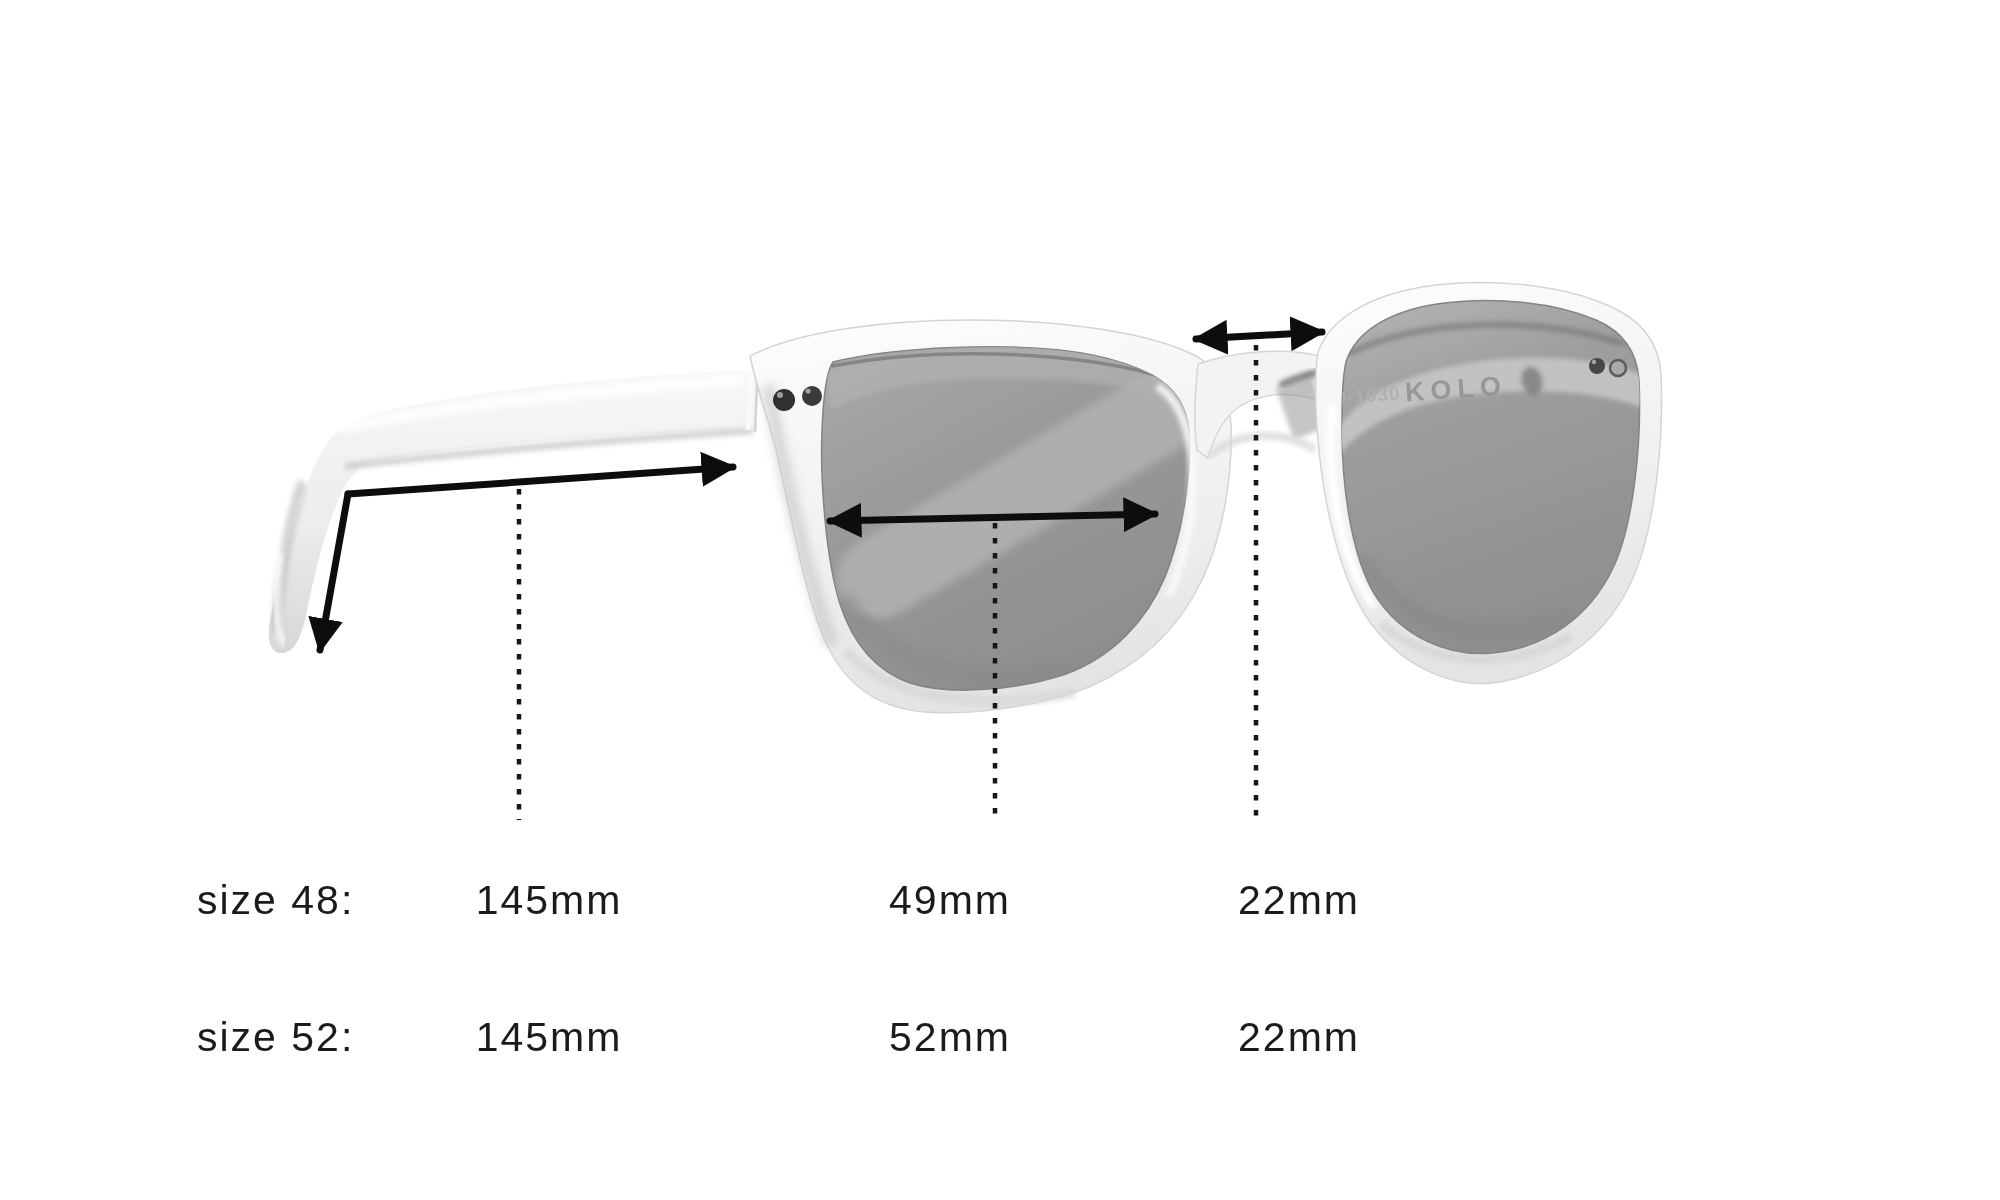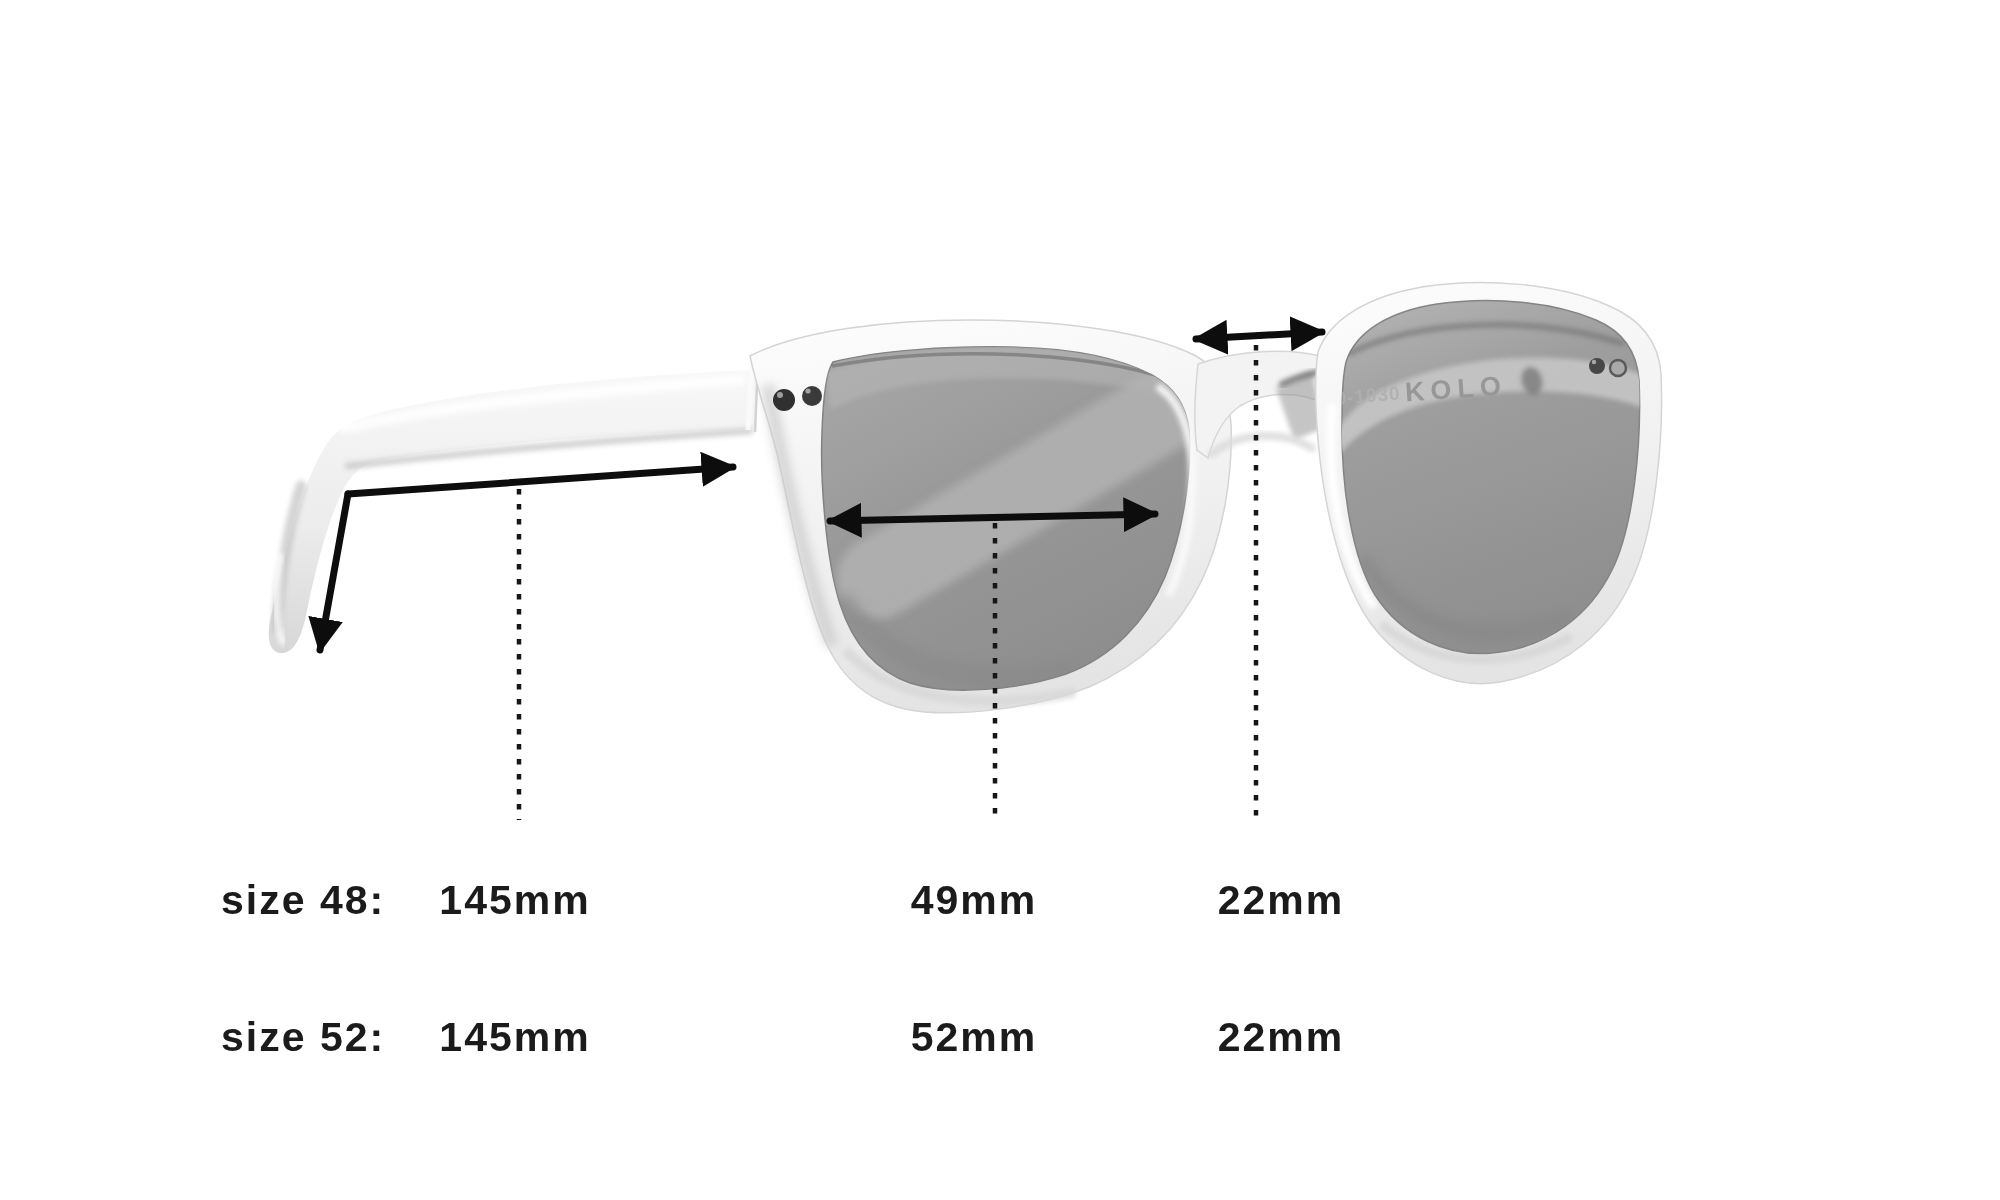--- a/index.html
+++ b/index.html
@@ -7,29 +7,29 @@
     position:relative;
     width:2000px;height:1200px;
     background:#ffffff;
     overflow:hidden;
     font-family:"Liberation Sans", sans-serif;
   }
   #glasses-svg{position:absolute;left:0;top:0;width:2000px;height:1200px;}
   .size-row{position:absolute;left:0;width:2000px;height:50px;}
   .size-row span{
     position:absolute;
-    font-size:41px;line-height:44px;font-weight:700;
-    letter-spacing:2px;color:#1b1b1b;white-space:nowrap;margin-left:24px;
+    font-size:41px;line-height:44px;font-weight:400;
+    letter-spacing:2px;color:#1b1b1b;white-space:nowrap;
   }
   .row-1{top:878px;}
   .row-2{top:1015px;}
   .col-label{left:197px;}
-  .col-temple{left:491px;transform:translateX(-50%);}
+  .col-temple{left:549px;transform:translateX(-50%);}
   .col-lens{left:950px;transform:translateX(-50%);}
-  .col-bridge{left:1257px;transform:translateX(-50%);}
+  .col-bridge{left:1299px;transform:translateX(-50%);}
   .svg-brand{
     font-family:"Liberation Sans", sans-serif;
     font-weight:700;
   }
 </style>
 </head>
 <body>
 
 <div id="stage">
 

